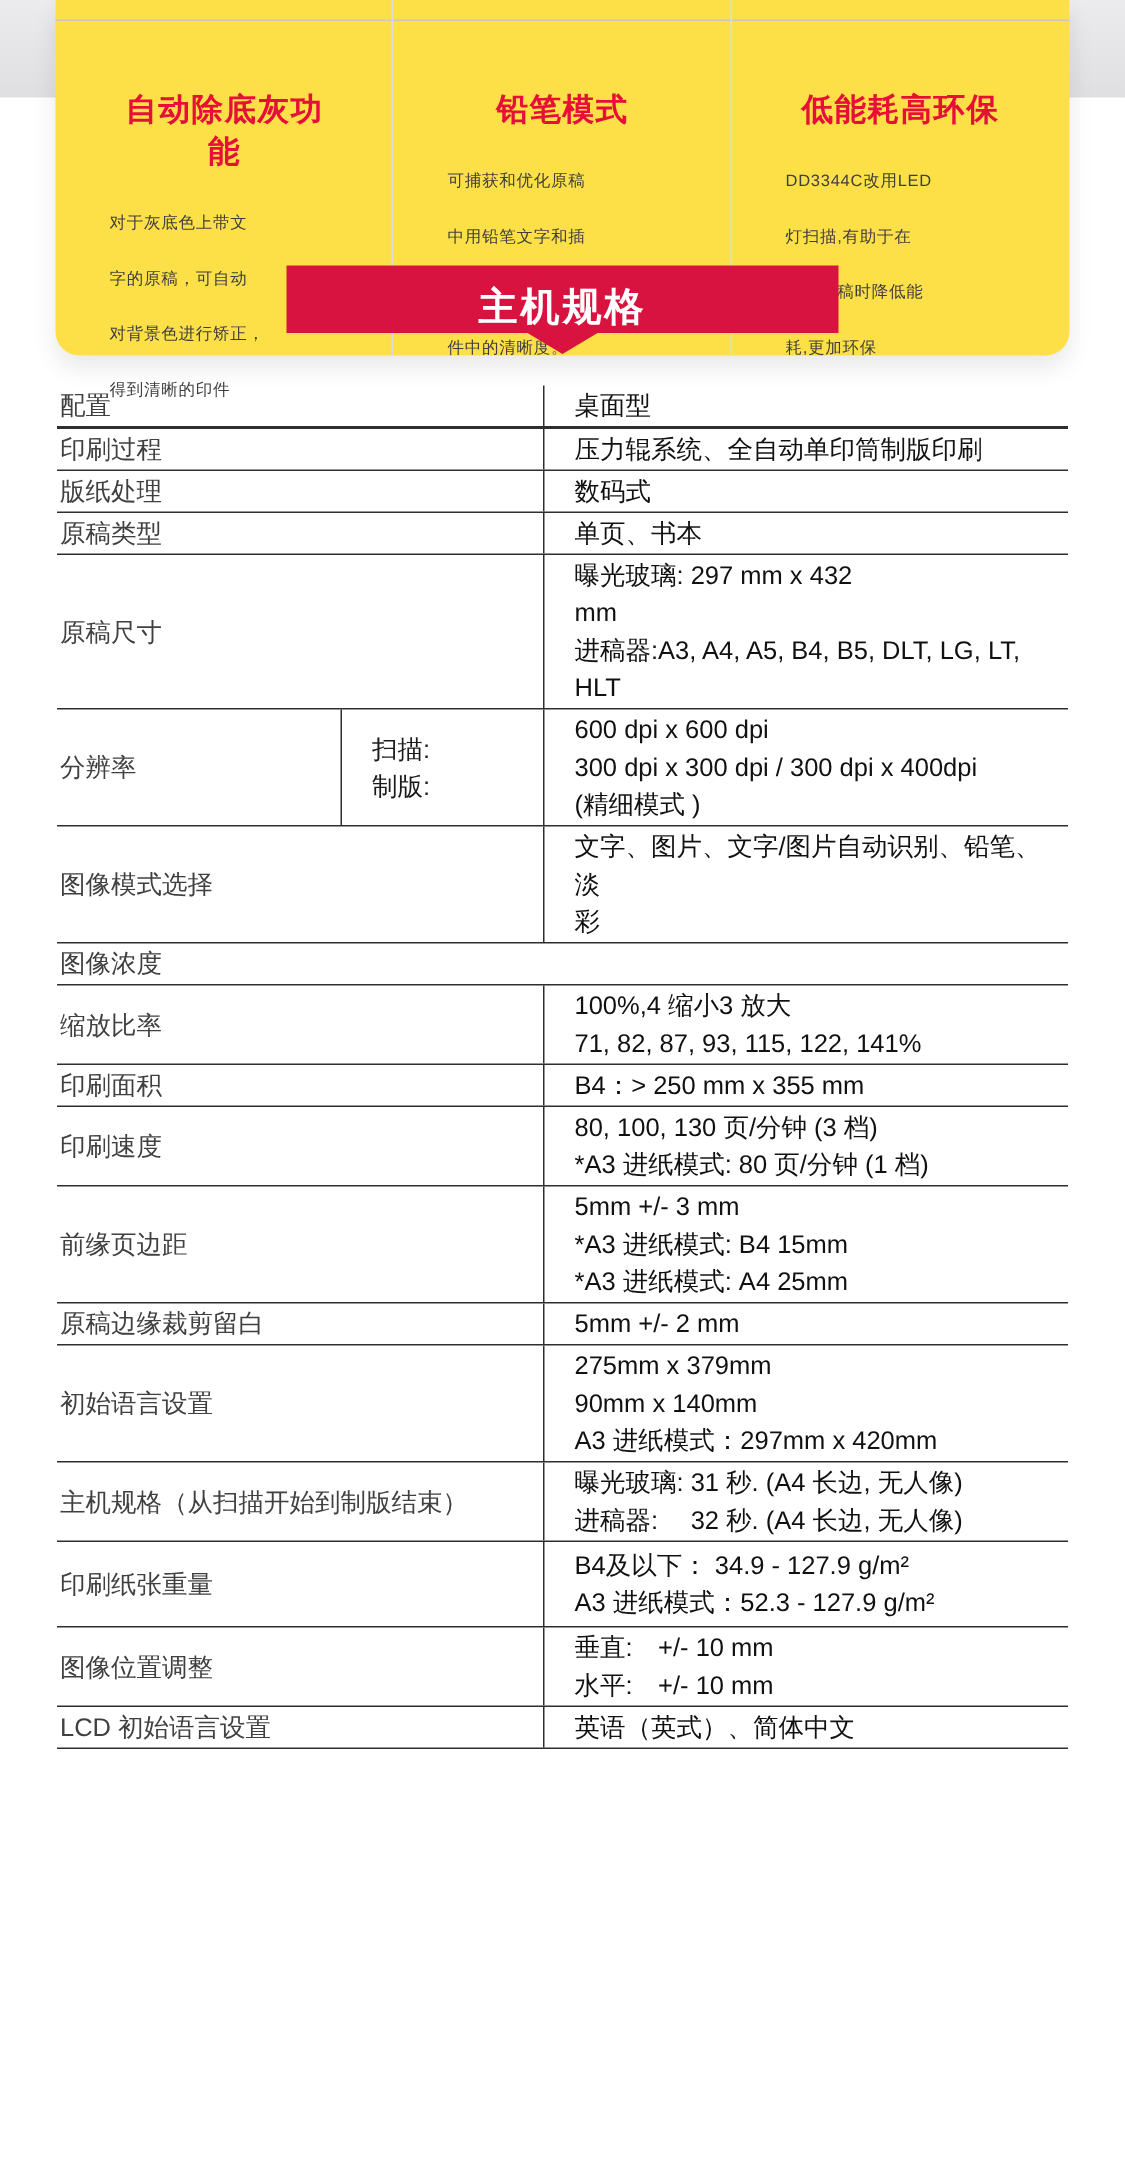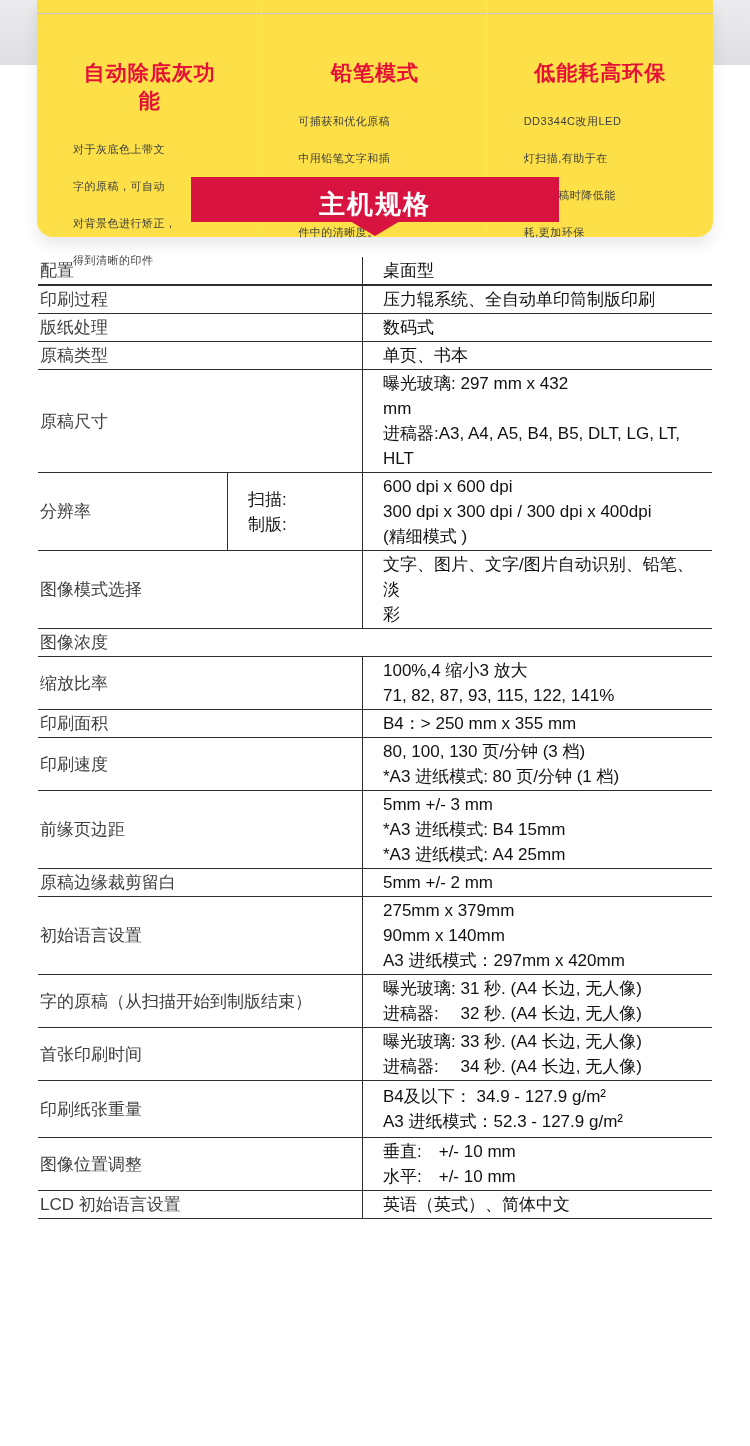--- a/index.html
+++ b/index.html
@@ -221,36 +221,27 @@
           <span>初始语言设置</span>
         </div>
       <div class="val">
           <span>275mm x 379mm
 90mm x 140mm
 A3 进纸模式：297mm x 420mm</span>
         </div>
     </div>
     <div class="row">
       <div class="lab">
-          <span>字的原稿（从扫描开始到制版结束）</span>
+          <span>主机规格（从扫描开始到制版结束）</span>
         </div>
       <div class="val">
           <span>曝光玻璃: 31 秒. (A4 长边, 无人像)
 进稿器:　 32 秒. (A4 长边, 无人像)</span>
         </div>
     </div>
-    <div class="row">
-      <div class="lab">
-          <span>首张印刷时间</span>
-        </div>
-      <div class="val">
-          <span>曝光玻璃: 33 秒. (A4 长边, 无人像)
-进稿器:　 34 秒. (A4 长边, 无人像)</span>
-        </div>
-    </div>
     <div class="row pad2">
       <div class="lab">
           <span>印刷纸张重量</span>
         </div>
       <div class="val">
           <span>B4及以下： 34.9 - 127.9 g/m²
 A3 进纸模式：52.3 - 127.9 g/m²</span>
         </div>
     </div>
     <div class="row">

